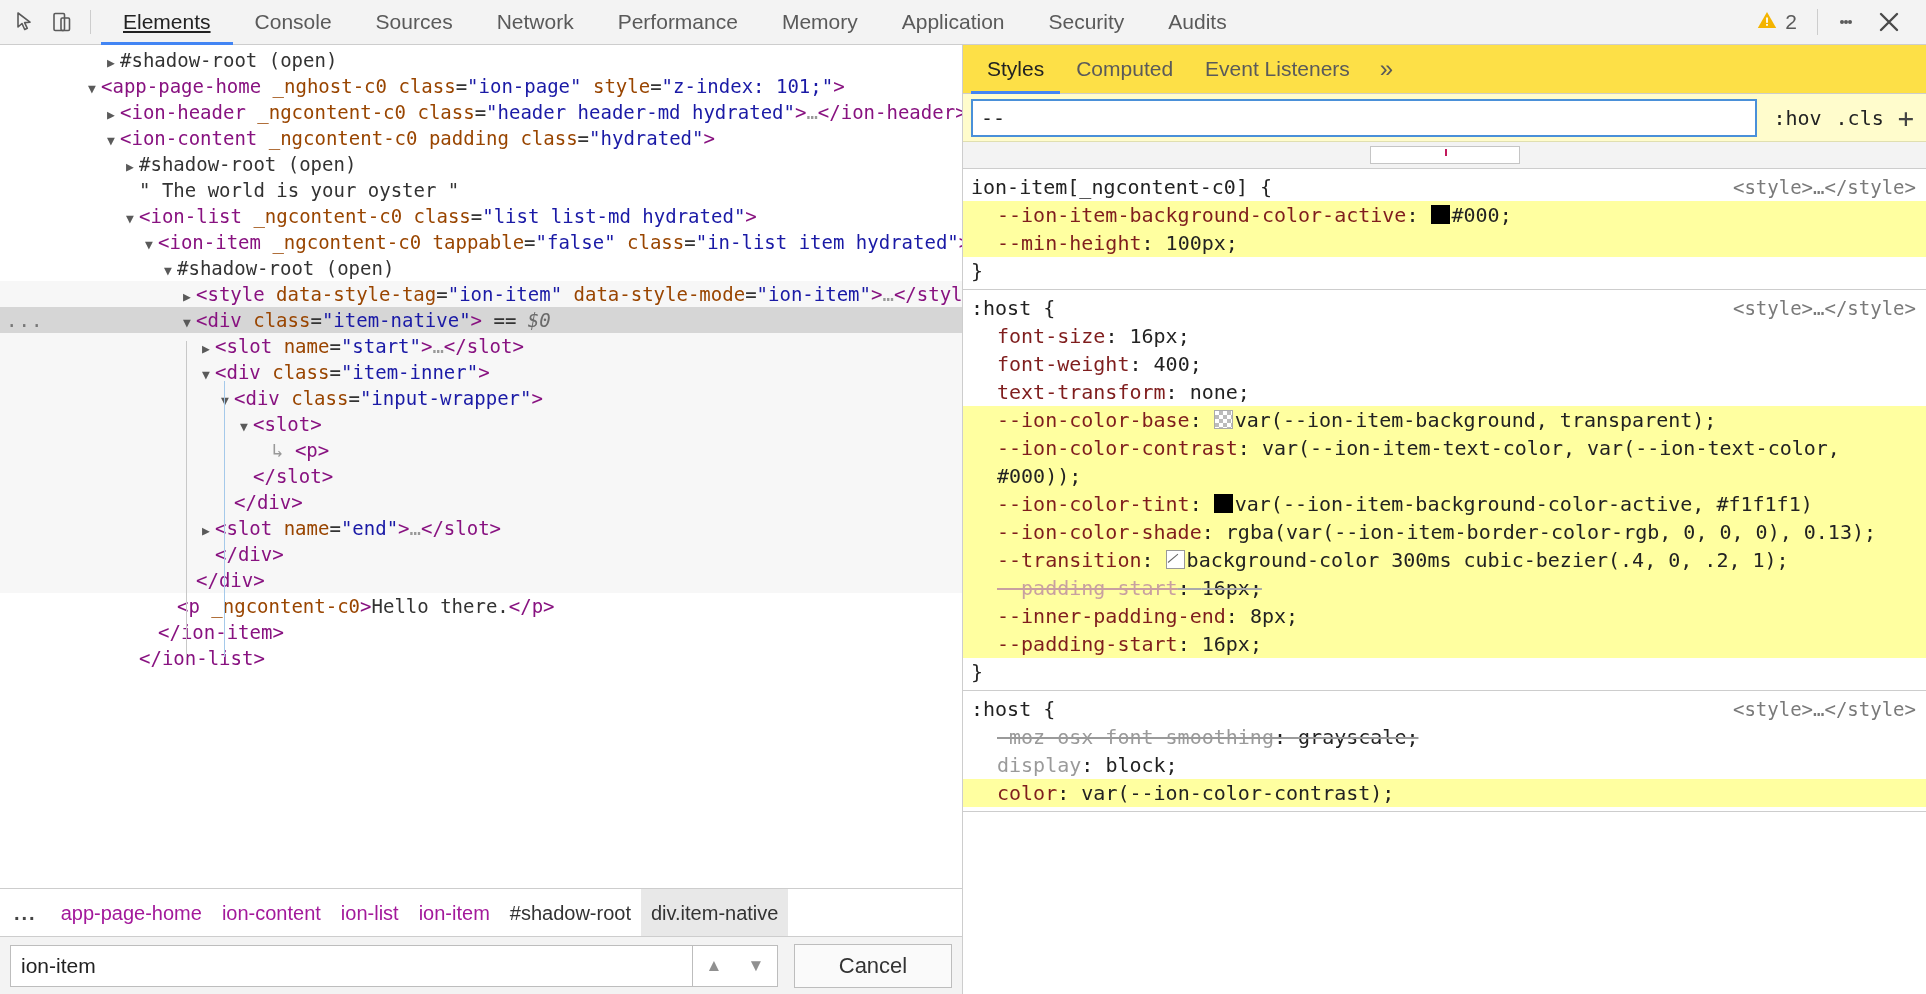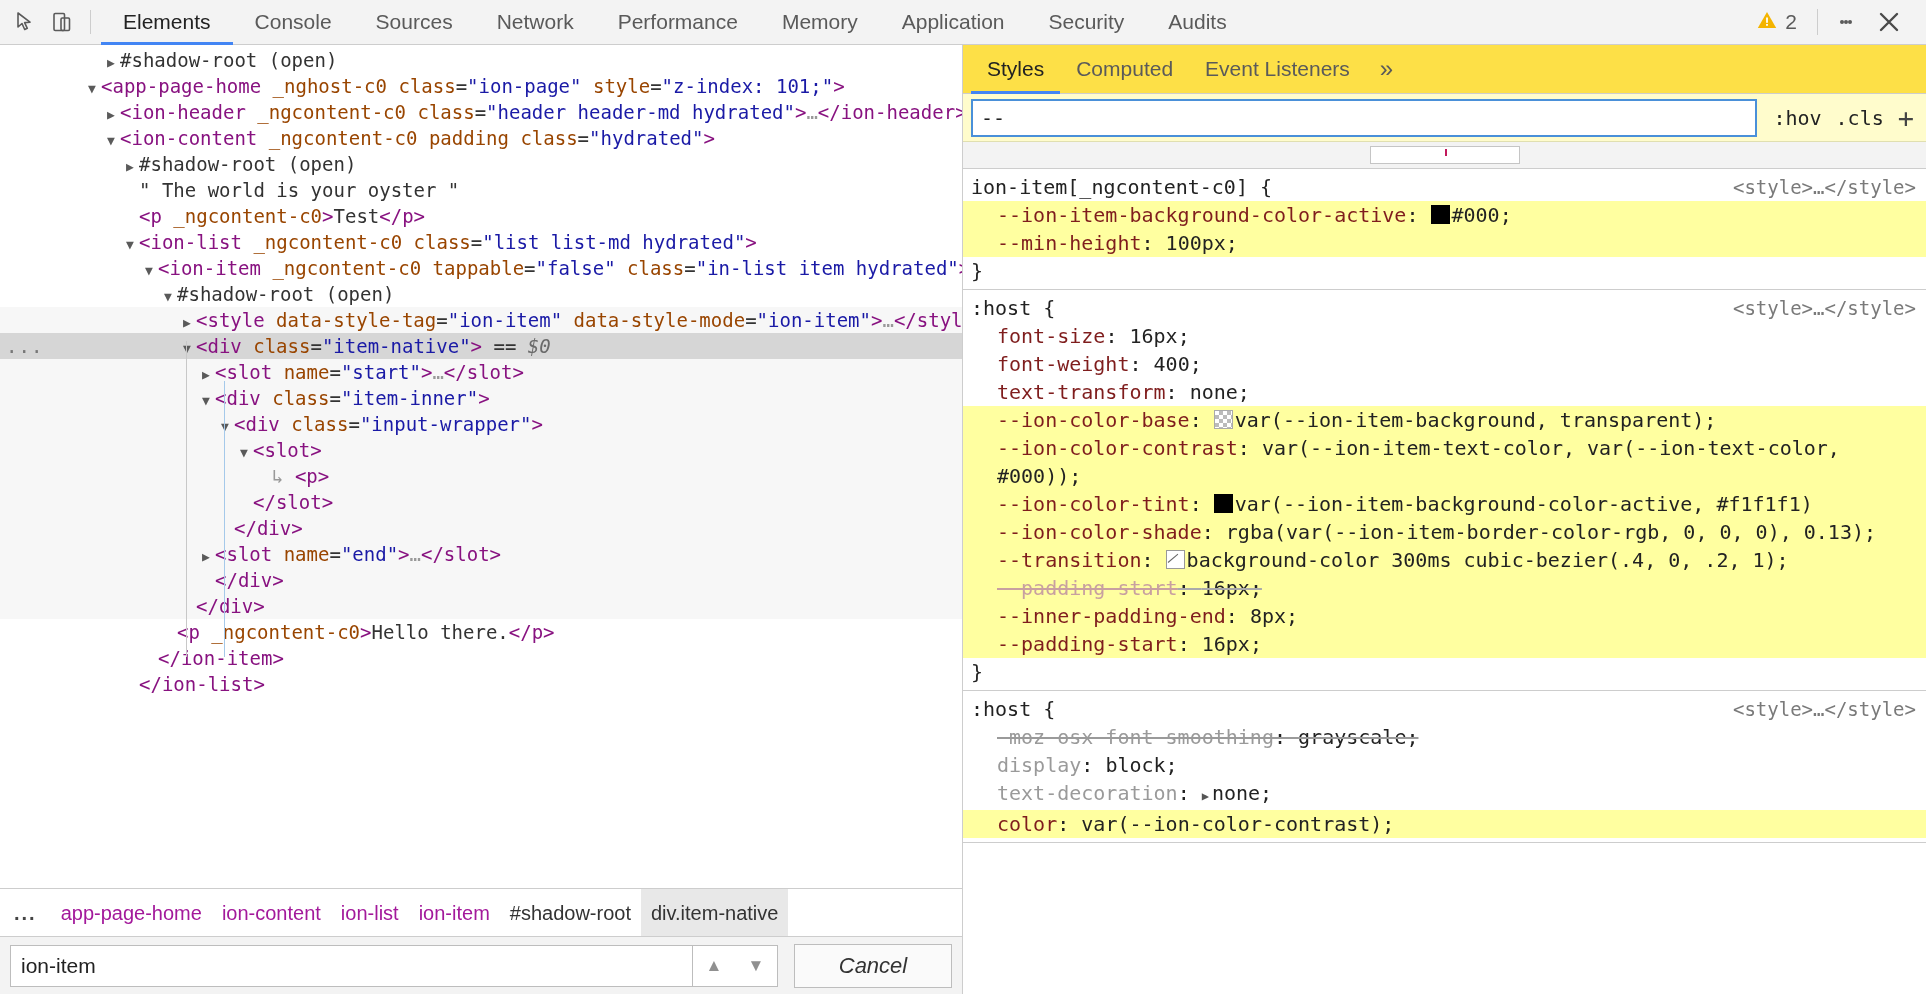--- a/index.html
+++ b/index.html
@@ -39,21 +39,21 @@
   .tabs { display: flex; align-items: stretch; height: 45px; }
   .tab {
     display: flex; align-items: center;
     padding: 0 22px;
     font-size: 21px;
     color: #5a5a5a;
     cursor: pointer;
     position: relative;
     white-space: nowrap;
   }
-  .tab.active { color: #222222; }
+  .tab.active { color: #222222; text-decoration: underline; }
   .tab.active::after {
     content: "";
     position: absolute;
     left: 0; right: 0; bottom: 0;
     height: 3px;
     background: #4285f4;
   }
   .toolbar-right {
     margin-left: auto;
     display: flex;
@@ -203,21 +203,20 @@
     margin-left: 16px;
     height: 44px;
     min-width: 158px;
     border: 1px solid #bdbdbd;
     background: #fafafa;
     font-size: 22px;
     color: #333;
     display: flex; align-items: center; justify-content: center;
     cursor: pointer;
     box-sizing: border-box;
-    font-style: italic;
   }
 
   
   .right-pane {
     flex: 1;
     display: flex; flex-direction: column;
     background: #ffffff;
     min-width: 0;
     overflow: hidden;
   }
@@ -448,21 +447,20 @@
   <div class="main">
 
     <div class="left-pane">
       <div class="tree-wrap" id="tree">
           <div class="row"><span style="display: inline-block; width: 107px;"></span><span class="tw">▶</span><span class="shadow">#shadow-root (open)</span></div>
           <div class="row"><span style="display: inline-block; width: 88px;"></span><span class="tw">▼</span><span class="tagN">&lt;</span><span class="tagN">app-page-home</span><span class="attr"> _nghost-c0</span><span class="attr"> class</span><span class="txt">=</span><span class="val">"ion-page"</span><span class="attr"> style</span><span class="txt">=</span><span class="val">"z-index: 101;"</span><span class="tagN">&gt;</span></div>
           <div class="row"><span style="display: inline-block; width: 107px;"></span><span class="tw">▶</span><span class="tagN">&lt;</span><span class="tagN">ion-header</span><span class="attr"> _ngcontent-c0</span><span class="attr"> class</span><span class="txt">=</span><span class="val">"header header-md hydrated"</span><span class="tagN">&gt;</span><span class="dim">…</span><span class="tagN">&lt;/ion-header&gt;</span></div>
           <div class="row"><span style="display: inline-block; width: 107px;"></span><span class="tw">▼</span><span class="tagN">&lt;</span><span class="tagN">ion-content</span><span class="attr"> _ngcontent-c0</span><span class="attr"> padding</span><span class="attr"> class</span><span class="txt">=</span><span class="val">"hydrated"</span><span class="tagN">&gt;</span></div>
           <div class="row"><span style="display: inline-block; width: 126px;"></span><span class="tw">▶</span><span class="shadow">#shadow-root (open)</span></div>
           <div class="row"><span style="display: inline-block; width: 126px;"></span><span class="tw"></span><span class="txt">" The world is your oyster "</span></div>
-          <div class="row"><span style="display: inline-block; width: 126px;"></span><span class="tw"></span><span class="tagN">&lt;p</span><span class="attr"> _ngcontent-c0</span><span class="tagN">&gt;</span><span class="txt">Test</span><span class="tagN">&lt;/p&gt;</span></div>
           <div class="row"><span style="display: inline-block; width: 126px;"></span><span class="tw">▼</span><span class="tagN">&lt;</span><span class="tagN">ion-list</span><span class="attr"> _ngcontent-c0</span><span class="attr"> class</span><span class="txt">=</span><span class="val">"list list-md hydrated"</span><span class="tagN">&gt;</span></div>
           <div class="row"><span style="display: inline-block; width: 145px;"></span><span class="tw">▼</span><span class="tagN">&lt;</span><span class="tagN">ion-item</span><span class="attr"> _ngcontent-c0</span><span class="attr"> tappable</span><span class="txt">=</span><span class="val">"false"</span><span class="attr"> class</span><span class="txt">=</span><span class="val">"in-list item hydrated"</span><span class="tagN">&gt;</span></div>
           <div class="row"><span style="display: inline-block; width: 164px;"></span><span class="tw">▼</span><span class="shadow">#shadow-root (open)</span></div>
           <div class="row inshadow"><span style="display: inline-block; width: 183px;"></span><span class="tw">▶</span><span class="tagN">&lt;</span><span class="tagN">style</span><span class="attr"> data-style-tag</span><span class="txt">=</span><span class="val">"ion-item"</span><span class="attr"> data-style-mode</span><span class="txt">=</span><span class="val">"ion-item"</span><span class="tagN">&gt;</span><span class="dim">…</span><span class="tagN">&lt;/style&gt;</span></div>
           <div class="row sel"><span class="gutter-dots">...</span><span style="display: inline-block; width: 183px;"></span><span class="tw">▼</span><span class="tagN">&lt;</span><span class="tagN">div</span><span class="attr"> class</span><span class="txt">=</span><span class="val">"item-native"</span><span class="tagN">&gt;</span><span class="txt"> == </span><span class="sel0">$0</span></div>
           <div class="row inshadow"><span style="display: inline-block; width: 202px;"></span><span class="tw">▶</span><span class="tagN">&lt;</span><span class="tagN">slot</span><span class="attr"> name</span><span class="txt">=</span><span class="val">"start"</span><span class="tagN">&gt;</span><span class="dim">…</span><span class="tagN">&lt;/slot&gt;</span></div>
           <div class="row inshadow"><span style="display: inline-block; width: 202px;"></span><span class="tw">▼</span><span class="tagN">&lt;</span><span class="tagN">div</span><span class="attr"> class</span><span class="txt">=</span><span class="val">"item-inner"</span><span class="tagN">&gt;</span></div>
           <div class="row inshadow"><span style="display: inline-block; width: 221px;"></span><span class="tw">▼</span><span class="tagN">&lt;</span><span class="tagN">div</span><span class="attr"> class</span><span class="txt">=</span><span class="val">"input-wrapper"</span><span class="tagN">&gt;</span></div>
           <div class="row inshadow"><span style="display: inline-block; width: 240px;"></span><span class="tw">▼</span><span class="tagN">&lt;</span><span class="tagN">slot</span><span class="tagN">&gt;</span></div>
           <div class="row inshadow"><span style="display: inline-block; width: 259px;"></span><span class="tw"></span><span class="dim">↳ </span><span class="tagN">&lt;p&gt;</span></div>
@@ -544,19 +542,18 @@
             <div class="decl hl"><span class="prop">--transition</span><span class="pval">: </span><span class="swatch sw-bezier"></span><span class="pval">background-color 300ms cubic-bezier(.4, 0, .2, 1);</span></div>
             <div class="decl hl strike"><span class="prop">--padding-start</span><span class="pval">: </span><span class="pval">16px;</span></div>
             <div class="decl hl"><span class="prop">--inner-padding-end</span><span class="pval">: </span><span class="pval">8px;</span></div>
             <div class="decl hl"><span class="prop">--padding-start</span><span class="pval">: </span><span class="pval">16px;</span></div>
             <div class="rule-close">}</div>
           </div>
           <div class="rule">
             <div class="rule-head"><span class="sel-txt">:host {</span><span class="origin">&lt;style&gt;…&lt;/style&gt;</span></div>
             <div class="decl gray strike"><span class="prop">-moz-osx-font-smoothing</span><span class="pval">: </span><span class="pval">grayscale;</span></div>
             <div class="decl gray"><span class="prop">display</span><span class="pval">: </span><span class="pval">block;</span></div>
-            <div class="decl gray"><span class="prop">text-decoration</span><span class="pval">: </span><span class="tri-mini">▶</span><span class="pval">none;</span></div>
             <div class="decl hl"><span class="prop">color</span><span class="pval">: </span><span class="pval">var(--ion-color-contrast);</span></div>
           </div>
         </div>
     </div>
   </div>
 </div>
 
 </body></html>

